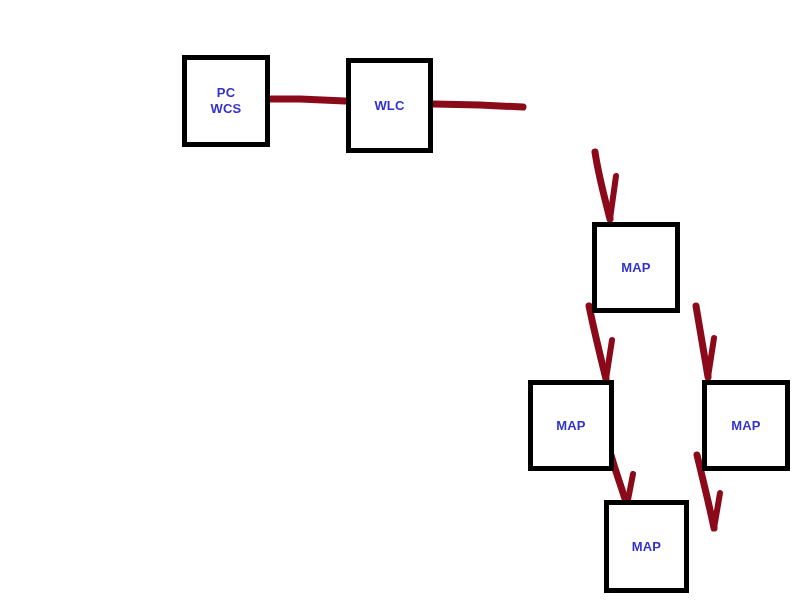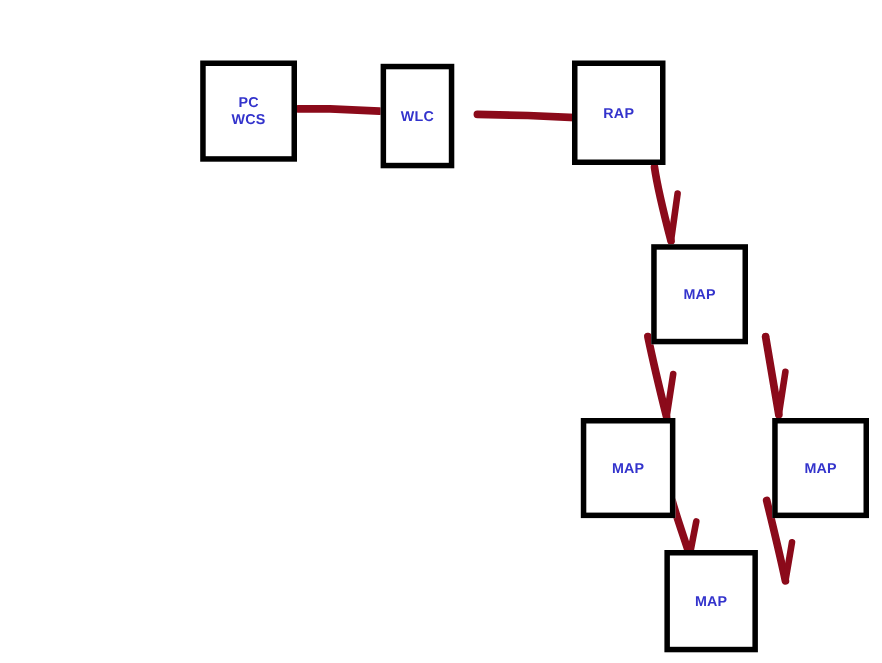--- a/index.html
+++ b/index.html
@@ -45,21 +45,21 @@
     font-size: 13px;
     font-weight: bold;
     line-height: 1.22;
     text-align: center;
     letter-spacing: 0.2px;
     white-space: pre-line;
     user-select: none;
   }
   
   #node-pcwcs { left: 182px; top: 55px;  width: 88px;  height: 92px; }
-  #node-wlc   { left: 346px; top: 58px;  width: 67px;  height: 95px; }
+  #node-wlc   { left: 346px; top: 58px;  width: 87px;  height: 95px; }
   #node-rap   { left: 520px; top: 55px;  width: 85px;  height: 95px; }
   #node-map-1 { left: 592px; top: 222px; width: 88px;  height: 91px; }
   #node-map-2 { left: 528px; top: 380px; width: 86px;  height: 91px; }
   #node-map-3 { left: 702px; top: 380px; width: 88px;  height: 91px; }
   #node-map-4 { left: 604px; top: 500px; width: 85px;  height: 93px; }
 </style>
 </head>
 <body>
 
 <div id="canvas">
@@ -103,23 +103,20 @@
 
   <div class="node" id="node-pcwcs">
     <span class="node-label">PC
 WCS</span>
   </div>
 
   <div class="node" id="node-wlc">
     <span class="node-label">WLC</span>
   </div>
 
-  <div class="node" id="node-rap">
-    <span class="node-label">RAP</span>
-  </div>
 
   <div class="node" id="node-map-1">
     <span class="node-label">MAP</span>
   </div>
 
   <div class="node" id="node-map-2">
     <span class="node-label">MAP</span>
   </div>
 
   <div class="node" id="node-map-3">

